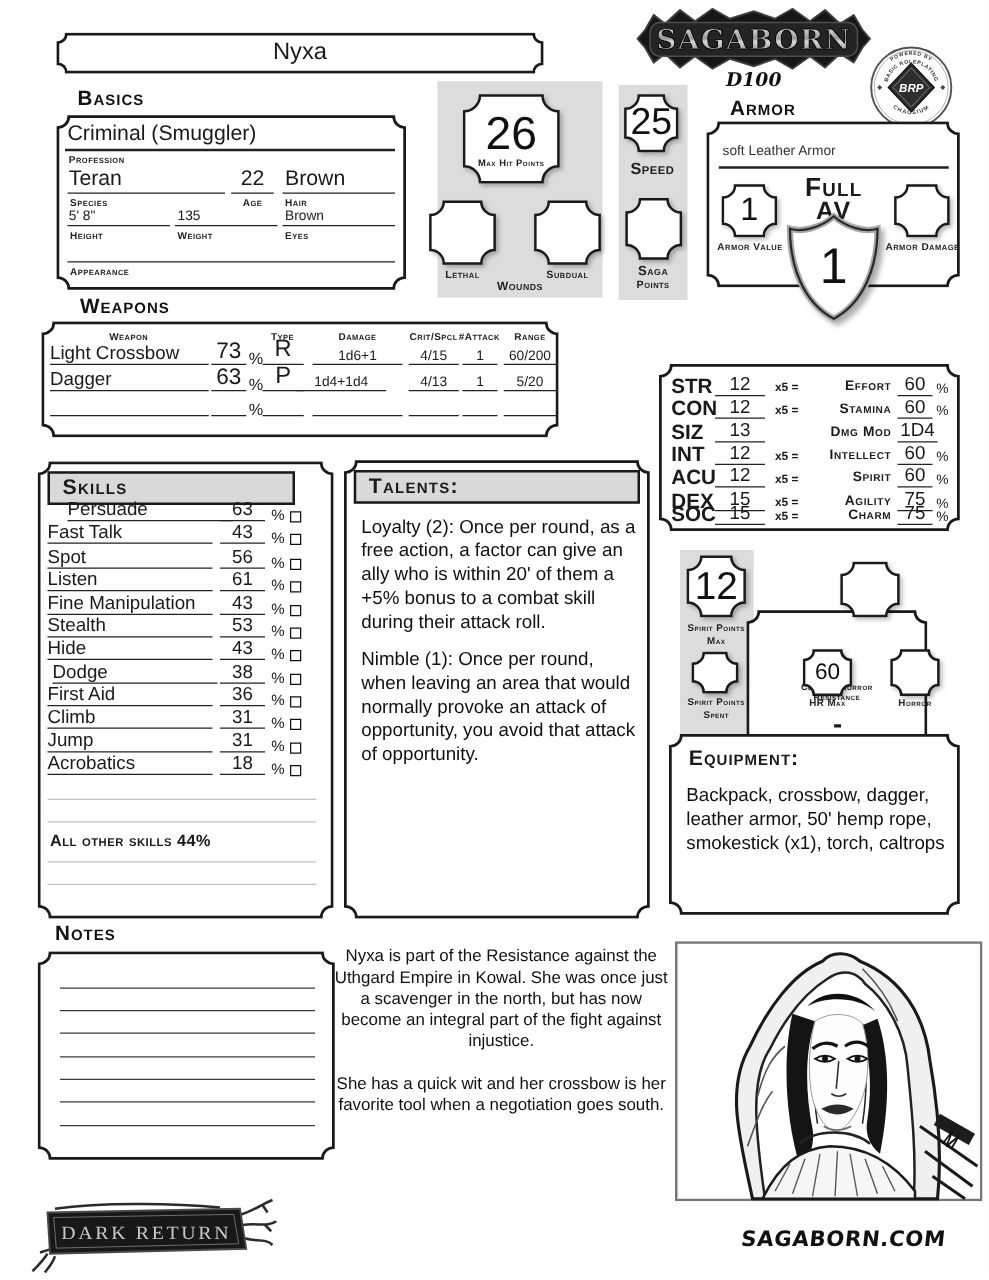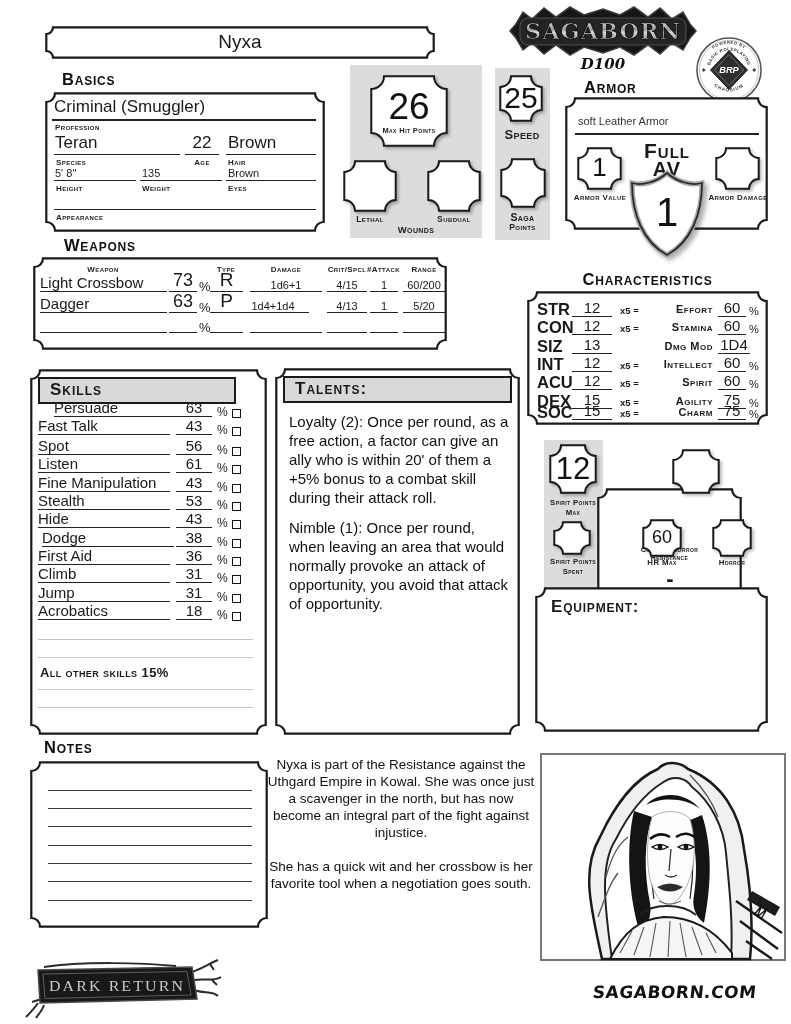--- a/index.html
+++ b/index.html
@@ -237,21 +237,20 @@
     <span class="ul" style="left:7px;top:75px;width:127px;"></span>
     <span class="ul" style="left:136px;top:75px;width:28px;"></span>
     <span class="abs" style="left:166px;top:63px;font-size:13px;">%</span>
     <span class="ul" style="left:177px;top:75px;width:33px;"></span>
     <span class="ul" style="left:217px;top:75px;width:72px;"></span>
     <span class="ul" style="left:294px;top:75px;width:40px;"></span>
     <span class="ul" style="left:337px;top:75px;width:28px;"></span>
     <span class="ul" style="left:370px;top:75px;width:42px;"></span>
   </div>
 
-  <div class="hdr" style="left:527px;top:270px;width:241px;text-align:center;">Characteristics</div>
   <div class="panel" data-corners="10" style="left:527px;top:291px;width:241px;height:134px;">
       <svg viewBox="0 0 241 134" class="corner-bg">
         <path d="M 10 1.3 L 231 1.3 A 8.7 8.7 0 0 0 239.7 10 L 239.7 124 A 8.7 8.7 0 0 0 231 132.7 L 10 132.7 A 8.7 8.7 0 0 0 1.3 124 L 1.3 10 A 8.7 8.7 0 0 0 10 1.3 Z"></path>
       </svg>
 
     <span class="abs" style="left:10px;top:9px;font-size:16.5px;font-weight:bold;">STR</span>
     <div class="fld ctr" style="left:45px;top:7px;width:40px;height:19px;font-size:15px;">
         <span>12</span>
       </div>
     <span class="abs" style="left:93px;top:14px;font-size:9.5px;font-weight:bold;">x5 =</span>
@@ -435,21 +434,21 @@
         <span>Acrobatics</span>
       </div>
     <div class="fld ctr" style="left:146px;top:233px;width:36px;height:18px;font-size:15px;">
         <span>18</span>
       </div>
     <span class="abs" style="left:187px;top:239px;font-size:12px;">%</span>
     <span class="cb" style="left:202px;top:243px;"></span>
 
     <span class="thin" style="left:8px;top:270px;width:215px;"></span>
     <span class="thin" style="left:8px;top:288px;width:215px;"></span>
-    <span class="abs" style="left:10px;top:296px;font-size:13px;font-weight:bold;font-variant:small-caps;letter-spacing:0.4px;">All other skills 15%</span>
+    <span class="abs" style="left:10px;top:296px;font-size:13px;font-weight:bold;font-variant:small-caps;letter-spacing:0.4px;">All other skills 44%</span>
     <span class="thin" style="left:8px;top:320px;width:215px;"></span>
     <span class="thin" style="left:8px;top:338px;width:215px;"></span>
   </div>
 
   <div class="panel" data-corners="10" style="left:275px;top:368px;width:245px;height:367px;">
       <svg viewBox="0 0 245 367" class="corner-bg">
         <path d="M 10 1.3 L 235 1.3 A 8.7 8.7 0 0 0 243.7 10 L 243.7 357 A 8.7 8.7 0 0 0 235 365.7 L 10 365.7 A 8.7 8.7 0 0 0 1.3 357 L 1.3 10 A 8.7 8.7 0 0 0 10 1.3 Z"></path>
       </svg>
     <div class="bar" style="left:8px;top:8px;width:229px;height:27px;">Talents:</div>
     <div class="abs bodytext" style="left:14px;top:44px;width:222px;">Loyalty (2): Once per round, as a free action, a factor can give an ally who is within 20' of them a +5% bonus to a combat skill during their attack roll.</div>
@@ -497,20 +496,21 @@
         <path d="M 9 1.3 L 31 1.3 A 7.7 7.7 0 0 0 38.7 9 L 38.7 29 A 7.7 7.7 0 0 0 31 36.7 L 9 36.7 A 7.7 7.7 0 0 0 1.3 29 L 1.3 9 A 7.7 7.7 0 0 0 9 1.3 Z"></path>
       </svg>
     </div>
   <span class="lbl ctrd" style="left:708px;top:559px;width:48px;font-size:7.8px;">Horror</span>
 
   <div class="panel" data-corners="10" style="left:535px;top:587px;width:233px;height:145px;">
       <svg viewBox="0 0 233 145" class="corner-bg">
         <path d="M 10 1.3 L 223 1.3 A 8.7 8.7 0 0 0 231.7 10 L 231.7 135 A 8.7 8.7 0 0 0 223 143.7 L 10 143.7 A 8.7 8.7 0 0 0 1.3 135 L 1.3 10 A 8.7 8.7 0 0 0 10 1.3 Z"></path>
       </svg>
     <div class="abs" style="left:16px;top:10px;font-weight:bold;font-variant:small-caps;font-size:17px;letter-spacing:0.8px;">Equipment:</div>
+    <div class="abs bodytext" style="left:14px;top:40px;width:210px;">Backpack, crossbow, dagger, leather armor, 50' hemp rope, smokestick (x1), torch, caltrops</div>
   </div>
 
   <div class="hdr" style="left:44px;top:738px;">Notes</div>
   <div class="panel" data-corners="10" style="left:30px;top:761px;width:238px;height:167px;">
       <svg viewBox="0 0 238 167" class="corner-bg">
         <path d="M 10 1.3 L 228 1.3 A 8.7 8.7 0 0 0 236.7 10 L 236.7 157 A 8.7 8.7 0 0 0 228 165.7 L 10 165.7 A 8.7 8.7 0 0 0 1.3 157 L 1.3 10 A 8.7 8.7 0 0 0 10 1.3 Z"></path>
       </svg>
     <span class="nline" style="left:18px;top:29px;width:204px;"></span>
     <span class="nline" style="left:18px;top:47px;width:204px;"></span>
     <span class="nline" style="left:18px;top:65px;width:204px;"></span>

